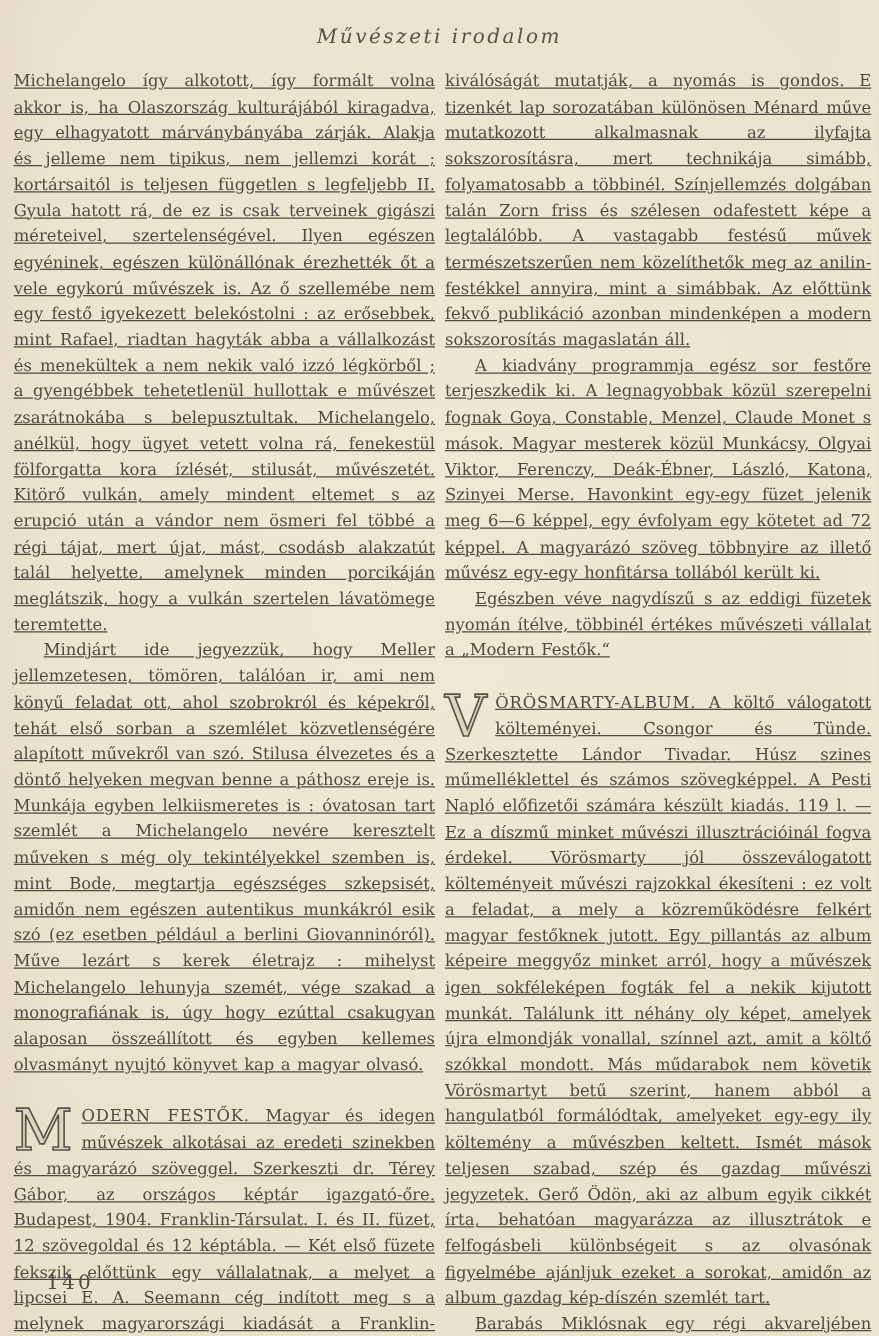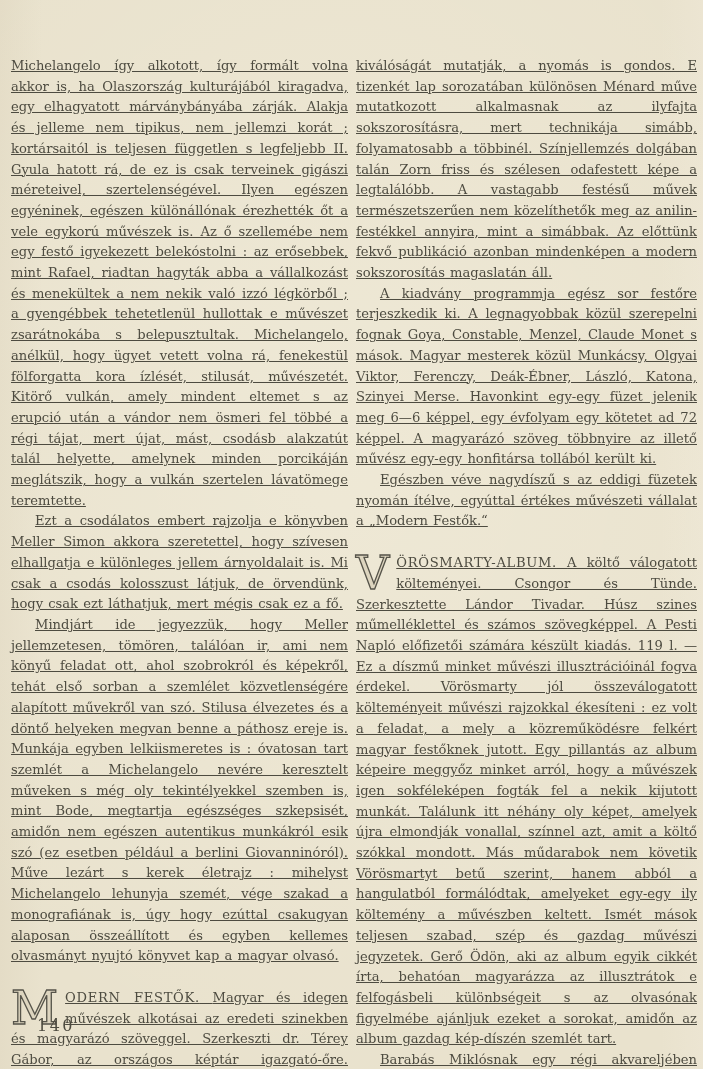--- a/index.html
+++ b/index.html
@@ -74,36 +74,36 @@
     font-size: 16px;
     letter-spacing: 2.5px;
     color: #4d4b40;
   }
 </style>
 </head>
 <body>
 
 <div class="page">
 
+  <div class="running-head">Művészeti irodalom</div>
 
   <div class="col col-left">
     <p class="no-indent">Michelangelo így alkotott, így formált volna akkor is, ha Olaszország kulturájából kiragadva, egy elhagyatott márványbányába zárják. Alakja és jelleme nem tipikus, nem jellemzi korát ; kortársaitól is teljesen független s legfeljebb II. Gyula hatott rá, de ez is csak terveinek gigászi méreteivel, szertelenségével. Ilyen egészen egyéninek, egészen különállónak érezhették őt a vele egykorú művészek is. Az ő szellemébe nem egy festő igyekezett belekóstolni : az erősebbek, mint Rafael, riadtan hagyták abba a vállalkozást és menekültek a nem nekik való izzó légkörből ; a gyengébbek tehetetlenül hullottak e művészet zsarátnokába s belepusztultak. Michelangelo, anélkül, hogy ügyet vetett volna rá, fenekestül fölforgatta kora ízlését, stilusát, művészetét. Kitörő vulkán, amely mindent eltemet s az erupció után a vándor nem ösmeri fel többé a régi tájat, mert újat, mást, csodásb alakzatút talál helyette, amelynek minden porcikáján meglátszik, hogy a vulkán szertelen lávatömege teremtette.</p>
-    <p>Ezt a csodálatos embert rajzolja e könyvben Meller Simon akkora szeretettel, hogy szívesen elhallgatja e különleges jellem árnyoldalait is. Mi csak a csodás kolosszust látjuk, de örvendünk, hogy csak ezt láthatjuk, mert mégis csak ez a fő.</p>
     <p>Mindjárt ide jegyezzük, hogy Meller jellemzetesen, tömören, találóan ir, ami nem könyű feladat ott, ahol szobrokról és képekről, tehát első sorban a szemlélet közvetlenségére alapított művekről van szó. Stilusa élvezetes és a döntő helyeken megvan benne a páthosz ereje is. Munkája egyben lelkiismeretes is : óvatosan tart szemlét a Michelangelo nevére keresztelt műveken s még oly tekintélyekkel szemben is, mint Bode, megtartja egészséges szkepsisét, amidőn nem egészen autentikus munkákról esik szó (ez esetben például a berlini Giovanninóról). Műve lezárt s kerek életrajz : mihelyst Michelangelo lehunyja szemét, vége szakad a monografiának is, úgy hogy ezúttal csakugyan alaposan összeállított és egyben kellemes olvasmányt nyujtó könyvet kap a magyar olvasó.</p>
     <p class="section">
       <span class="dropcap">M</span><span class="sect-title">ODERN FESTŐK.</span>
       <span>Magyar és idegen művészek alkotásai az eredeti szinekben és magyarázó szöveggel. Szerkeszti dr. Térey Gábor, az országos képtár igazgató-őre. Budapest, 1904. Franklin-Társulat. I. és II. füzet, 12 szövegoldal és 12 képtábla. — Két első füzete fekszik előttünk egy vállalatnak, a melyet a lipcsei E. A. Seemann cég indított meg s a melynek magyarországi kiadását a Franklin-Társulat vállalta. Ránk nézve ez azért is érdekes, mert ily módon egy magyar reprodukáló-intézetnek több munkája belejut egy nemzetközi publikációba. Így a második füzetben foglalt Szinyei-kép hazai háromszínnyomás s bár ennek előállítása még meglehetősen új nálunk : ez a lap derekasan megállja a helyét a többi mellett. Különben az egész mű kiállítása gazdag és ízléses.</span>
     </p>
 
   </div>
 
   <div class="col col-right">
     <p class="no-indent">kiválóságát mutatják, a nyomás is gondos. E tizenkét lap sorozatában különösen Ménard műve mutatkozott alkalmasnak az ilyfajta sokszorosításra, mert technikája simább, folyamatosabb a többinél. Színjellemzés dolgában talán Zorn friss és szélesen odafestett képe a legtalálóbb. A vastagabb festésű művek természetszerűen nem közelíthetők meg az anilin-festékkel annyira, mint a simábbak. Az előttünk fekvő publikáció azonban mindenképen a modern sokszorosítás magaslatán áll.</p>
     <p>A kiadvány programmja egész sor festőre terjeszkedik ki. A legnagyobbak közül szerepelni fognak Goya, Constable, Menzel, Claude Monet s mások. Magyar mesterek közül Munkácsy, Olgyai Viktor, Ferenczy, Deák-Ébner, László, Katona, Szinyei Merse. Havonkint egy-egy füzet jelenik meg 6—6 képpel, egy évfolyam egy kötetet ad 72 képpel. A magyarázó szöveg többnyire az illető művész egy-egy honfitársa tollából került ki.</p>
-    <p>Egészben véve nagydíszű s az eddigi füzetek nyomán ítélve, egyúttal értékes művészeti vállalat a „Modern Festők.“</p>
+    <p>Egészben véve nagydíszű s az eddigi füzetek nyomán ítélve, többinél értékes művészeti vállalat a „Modern Festők.“</p>
     <p class="section">
       <span class="dropcap">V</span><span class="sect-title">ÖRÖSMARTY-ALBUM.</span>
       <span>A költő válogatott költeményei. Csongor és Tünde. Szerkesztette Lándor Tivadar. Húsz szines műmelléklettel és számos szövegképpel. A Pesti Napló előfizetői számára készült kiadás. 119 l. — Ez a díszmű minket művészi illusztrációinál fogva érdekel. Vörösmarty jól összeválogatott költeményeit művészi rajzokkal ékesíteni : ez volt a feladat, a mely a közreműködésre felkért magyar festőknek jutott. Egy pillantás az album képeire meggyőz minket arról, hogy a művészek igen sokféleképen fogták fel a nekik kijutott munkát. Találunk itt néhány oly képet, amelyek újra elmondják vonallal, színnel azt, amit a költő szókkal mondott. Más műdarabok nem követik Vörösmartyt betű szerint, hanem abból a hangulatból formálódtak, amelyeket egy-egy ily költemény a művészben keltett. Ismét mások teljesen szabad, szép és gazdag művészi jegyzetek. Gerő Ödön, aki az album egyik cikkét írta, behatóan magyarázza az illusztrátok e felfogásbeli különbségeit s az olvasónak figyelmébe ajánljuk ezeket a sorokat, amidőn az album gazdag kép-díszén szemlét tart.</span>
     </p>
     <p>Barabás Miklósnak egy régi akvareljében kapjuk Vörösmarty arcképét. Ennek háromszínnyomása, amely a Franklin-Társulatnál készült, hű reprodukcióját adja az eredetinek. A többi kép Honti Nándor, Zichy Mihály, R. Hirsch Nelli, Székely Bertalan, Fényes Adolf, Bihari Sándor, Ferenczy Károly, Madarász Viktor, Magyar-Mannheimer Gusztáv, Nagy Sándor, Hegedűs László, Kéméndy Jenő, Linek Lajos, Kernstok Károly, Krenner (Tardos) Viktor keze alól került ki. Látnivaló, hogy az album jó félszázadra terjedő magyar festőnemzedék munkáiból ad új mutatványokat, szinte végigsétálhatjuk e képek nyomán az utolsó ötven év magyar műtörténetét el egész a legifjabb nemzedékig. Ez a körülmény érdekes világot vet arra is, hogy egy-egy decenniumban miképen fogták fel festőink ugyanazt a költőt. Már maga ez a körülmény is kiválóan érdekessé teszi a szép albumművet. Helytelen volna ily nagy időbeli távolságokból eredő műveket egyazon mértékkel mérni, de most is tapasz-</p>
   </div>
 
   <div class="page-number">140</div>
 
 </div>

